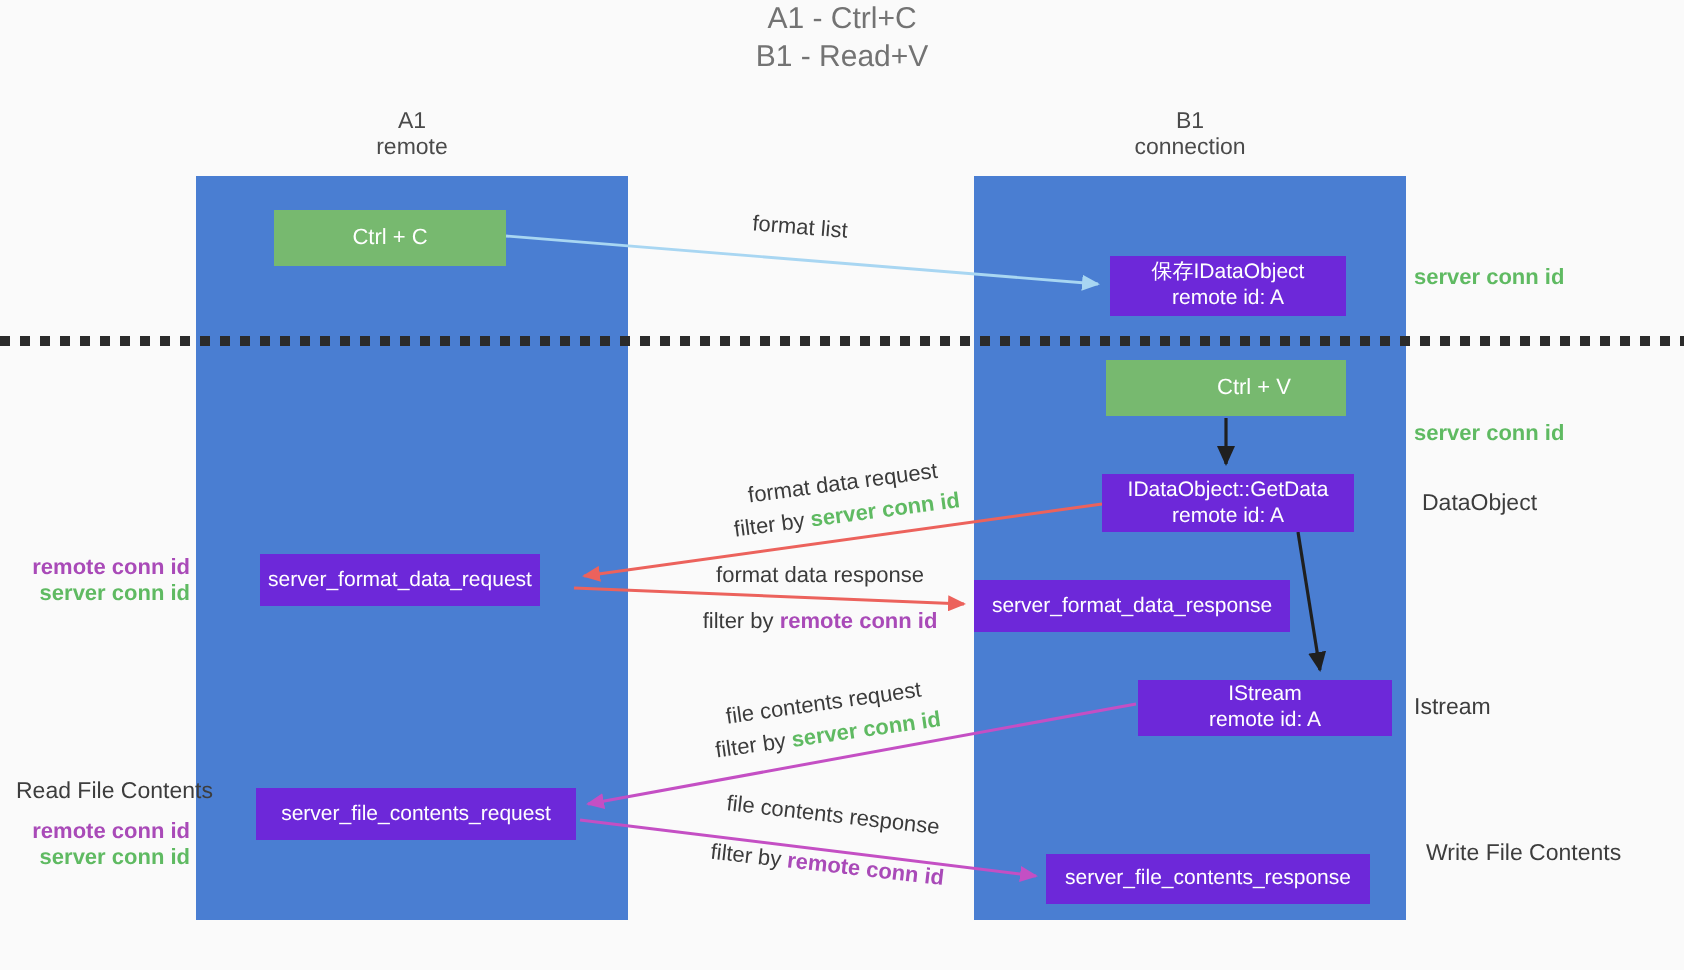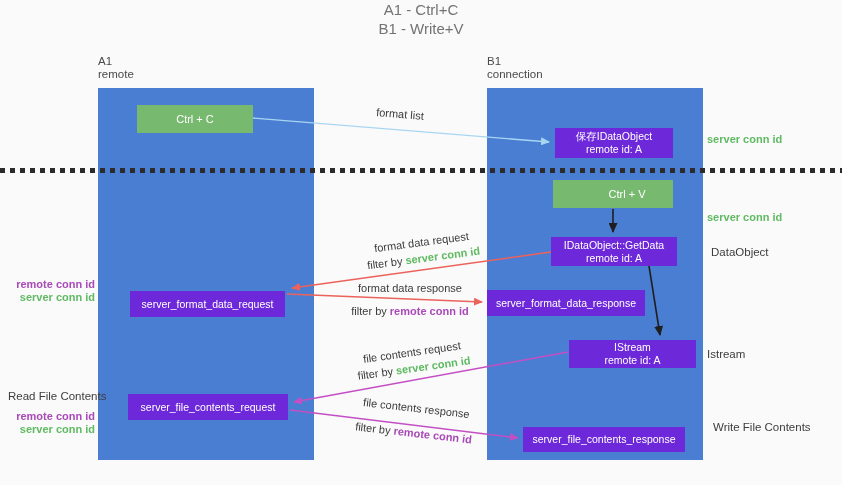--- a/index.html
+++ b/index.html
@@ -1,20 +1,20 @@
 <!DOCTYPE html>
 <html><head>
 <meta charset="utf-8">
 <style>
   html,body{margin:0;padding:0;}
   body{font-family:"Liberation Sans","DejaVu Sans",sans-serif;background:#fafafa;}
   #stage{position:relative;width:842px;height:485px;background:#fafafa;overflow:hidden;}
   .abs{position:absolute;}
   .title{left:0;top:8;width:842px;text-align:center;font-size:15px;line-height:19px;color:#737373;}
-  .colhead{width:216px;text-align:left;font-size:11.5px;line-height:13px;color:#4a4a4a;top:55px;}
+  .colhead{width:216px;text-align:center;font-size:11.5px;line-height:13px;color:#4a4a4a;top:55px;}
   .column{width:216px;top:88px;height:372px;background:#4a7ed2;}
   .node{box-sizing:border-box;color:#fff;text-align:center;display:flex;flex-direction:column;justify-content:center;white-space:nowrap;}
   .green-node{background:#77b96f;font-size:11px;}
   .orange-node{background:#6d28d9;font-size:10.5px;line-height:13px;}
   .sidelabel{font-size:11.5px;color:#3d3d3d;white-space:nowrap;}
   .conn-green{color:#5fba62;font-weight:bold;font-size:11px;white-space:nowrap;}
   .conn-purple{color:#a94ab8;font-weight:bold;font-size:11px;white-space:nowrap;}
   .pairbox{text-align:right;line-height:13px;}
   .arrowlabel{font-size:11px;color:#3b3b3b;text-align:center;white-space:nowrap;}
   .key-green{color:#5fba62;font-weight:bold;}
@@ -23,21 +23,21 @@
     background:repeating-linear-gradient(90deg,#2b2b2b 0 5px,rgba(0,0,0,0) 5px 10px);}
   svg.layer{position:absolute;left:0;top:0;pointer-events:none;}
 </style>
 </head>
 <body>
 
 <div id="stage">
 
   <div class="abs title">
     <div>A1 - Ctrl+C</div>
-    <div>B1 - Write+V</div>
+    <div>B1 - Read+V</div>
   </div>
 
   <div class="abs colhead" style="left:98px;">
     <div>A1</div>
     <div>remote</div>
   </div>
   <div class="abs colhead" style="left:487px;">
     <div>B1</div>
     <div>connection</div>
   </div>
@@ -82,21 +82,21 @@
 
   <div class="abs node green-node" style="left:553px;top:180px;width:120px;height:28px;padding-left:28px;">
     <span>Ctrl + V</span>
   </div>
 
   <div class="abs node orange-node" style="left:551px;top:237px;width:126px;height:29px;">
     <span>IDataObject::GetData</span>
     <span>remote id: A</span>
   </div>
 
-  <div class="abs node orange-node" style="left:130px;top:291px;width:155px;height:26px;">
+  <div class="abs node orange-node" style="left:130px;top:277px;width:140px;height:26px;">
     <span>server_format_data_request</span>
   </div>
 
   <div class="abs node orange-node" style="left:487px;top:290px;width:158px;height:26px;">
     <span>server_format_data_response</span>
   </div>
 
   <div class="abs node orange-node" style="left:569px;top:340px;width:127px;height:28px;">
     <span>IStream</span>
     <span>remote id: A</span>

